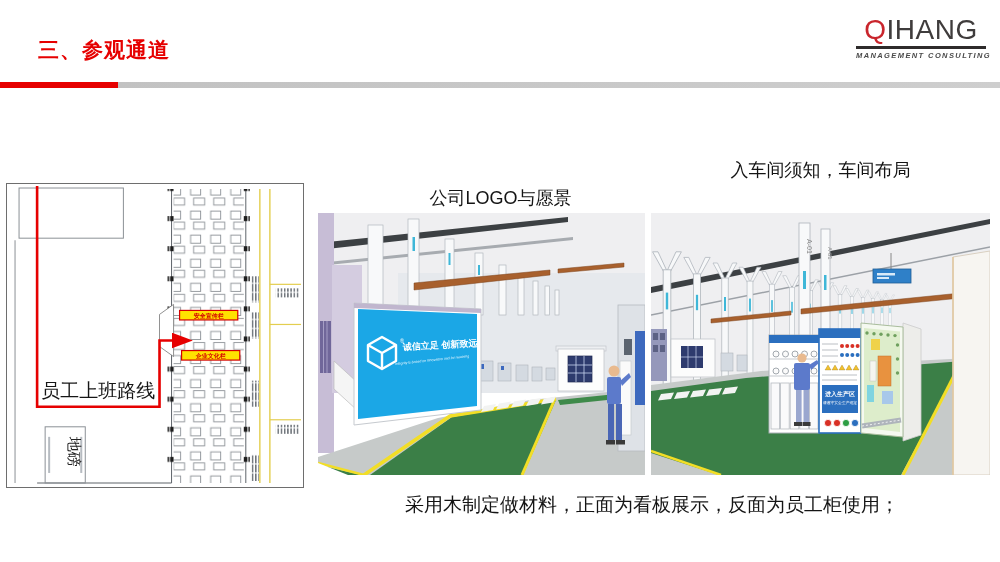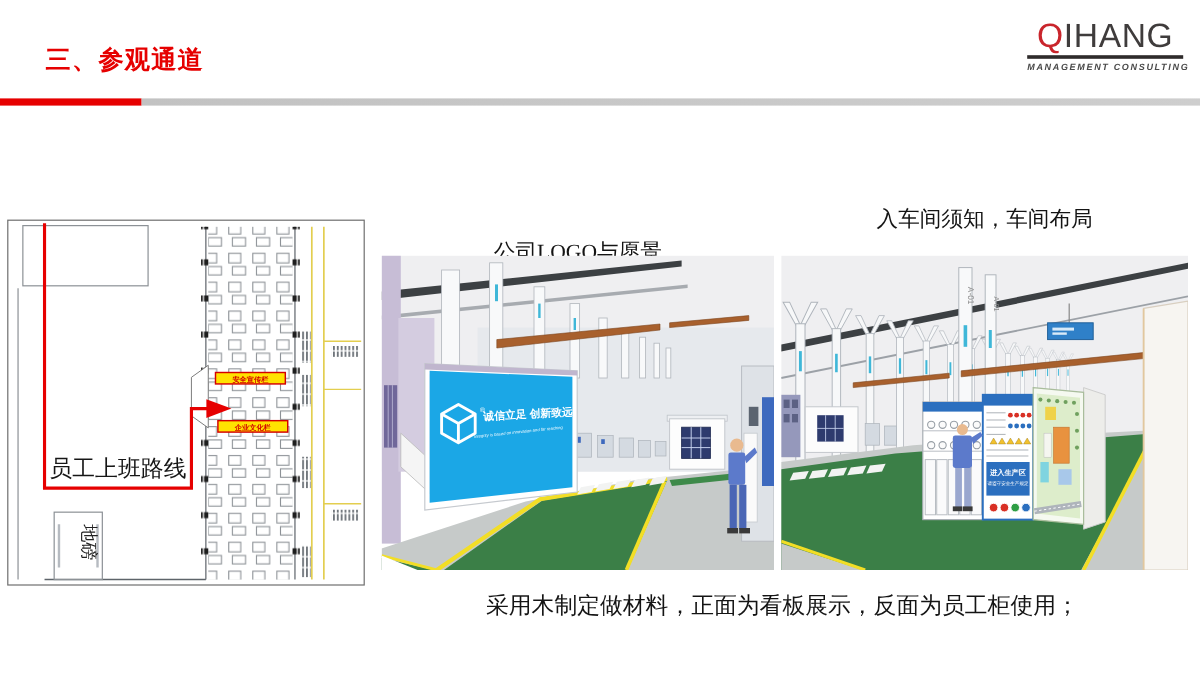--- a/index.html
+++ b/index.html
@@ -16,22 +16,22 @@
   .logo-rule{height:3px;background:#2E2B2B;margin:2px 0 2px;}
   .logo-sub{font-size:7.5px;font-weight:bold;color:#4A4A4A;letter-spacing:1.4px;white-space:nowrap;font-style:italic;}
 
   .divider{position:absolute;left:0;top:82px;width:1000px;height:6px;display:flex;}
   .divider .red{width:118px;height:6px;background:#E60000;}
   .divider .gray{flex:1;height:6px;background:linear-gradient(to right,#C2C2C2,#CECECE);}
 
   .floorplan{position:absolute;left:6px;top:183px;width:298px;height:305px;
              border:1.5px solid #6E6E6E;background:#fff;box-sizing:border-box;}
 
-  .caption{position:absolute;color:#141414;text-align:center;font-size:18px;line-height:1.22;margin-top:12px;}
-  .caption.left{left:318px;top:188px;width:327px;font-family:Liberation Serif, serif;}
+  .caption{position:absolute;color:#141414;text-align:center;font-size:18px;line-height:1.22;}
+  .caption.left{left:337px;top:188px;width:327px;}
   .caption.right{left:651px;top:160px;width:339px;}
 
   .scene{position:absolute;top:213px;height:262px;}
   .scene.mid{left:318px;width:327px;}
   .scene.rgt{left:651px;width:339px;}
 
   .footer-note{position:absolute;left:300px;top:492px;width:704px;text-align:center;
                font-size:19px;color:#141414;white-space:nowrap;}
 </style>
 </head>

